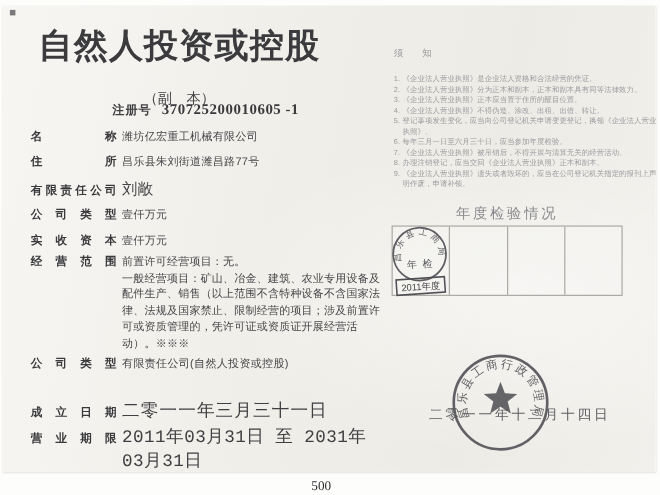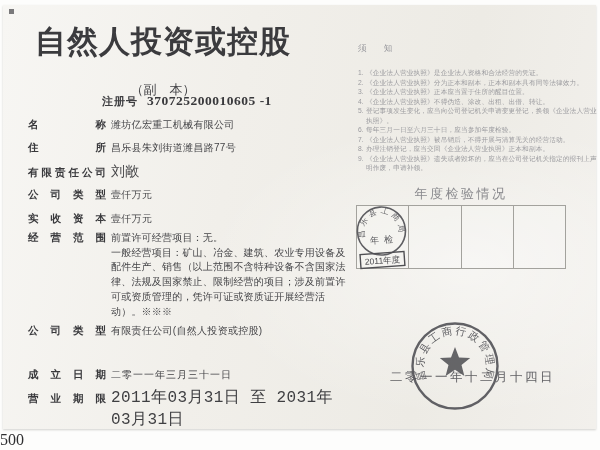--- a/index.html
+++ b/index.html
@@ -32,43 +32,43 @@
   .fields-bottom .frow{line-height:22.6px;justify-content:flex-end;}
   .lbl{
     flex:0 0 78px;font-size:10.5px;font-weight:700;color:#39393c;
     text-align:justify;text-align-last:justify;text-justify:inter-character;
   }
   .val{flex:1;margin-left:5px;font-size:10px;color:#454548;letter-spacing:.3px;}
   .frow:nth-child(3) .val{font-size:14px;}
   .scope-val{white-space:pre-line;font-size:10px;line-height:14.7px;letter-spacing:.2px;}
   .frow.scope{align-items:baseline;}
   .frow.scope .lbl{line-height:14.7px;}
-  .val-cap{font-size:10px;letter-spacing:1px;color:#3f3f42;}
+  .val-cap{font-size:16px;letter-spacing:1px;color:#3f3f42;}
   .val-serif{font-family:Liberation Mono, monospace;font-size:16px;color:#3f3f42;letter-spacing:.4px;}
   
   .notice{position:absolute;left:355px;top:38px;width:240px;color:#9b9b9f;}
   .notice-title{font-size:8.5px;word-spacing:15px;white-space:pre;color:#96969b;}
   .notice-list{list-style:none;margin:13px 0 0 0;padding:0;counter-reset:nitem;font-size:6.7px;line-height:9.5px;}
   .notice-list li{counter-increment:nitem;position:relative;padding-left:8px;letter-spacing:.1px;}
   .notice-list li::before{content:counter(nitem) ".";position:absolute;left:0;top:0;}
   
   .insp-title{position:absolute;left:353px;top:180px;width:210px;text-align:center;
     font-size:13px;letter-spacing:2.5px;color:#8a8a8e;}
   .insp-table{position:absolute;left:353px;top:200px;width:208px;height:62px;
     display:flex;border:1px solid #a3a29d;background:rgba(255,255,255,.15);}
   .insp-cell{flex:1;border-right:1px solid #a3a29d;}
   .insp-cell:last-child{border-right:none;}
   .stamp-svg{position:absolute;left:346px;top:197px;transform:rotate(-4deg);}
   
   .issue-date{position:absolute;left:387px;top:364px;font-size:12.5px;letter-spacing:2.5px;
     color:#4b4b50;opacity:.88;white-space:nowrap;font-family:Liberation Serif, serif;}
   .seal-svg{position:absolute;left:402px;top:311px;opacity:.92;}
   
-  .footer-num{position:absolute;left:0;right:16px;bottom:1px;text-align:left;
-    font-family:"Liberation Serif", serif;font-size:16px;color:#2e2e30;}
+  .footer-num{position:absolute;left:0;right:16px;bottom:1px;text-align:center;
+    font-family:"Liberation Serif", serif;font-size:12px;color:#2e2e30;}
 </style>
 </head>
 <body>
 
 <div class="scan">
   <div class="corner-mark"></div>
 
   <div class="title-block">
     <div class="doc-title">自然人投资或控股</div>
     <div class="doc-subtitle">（副　本）</div>

